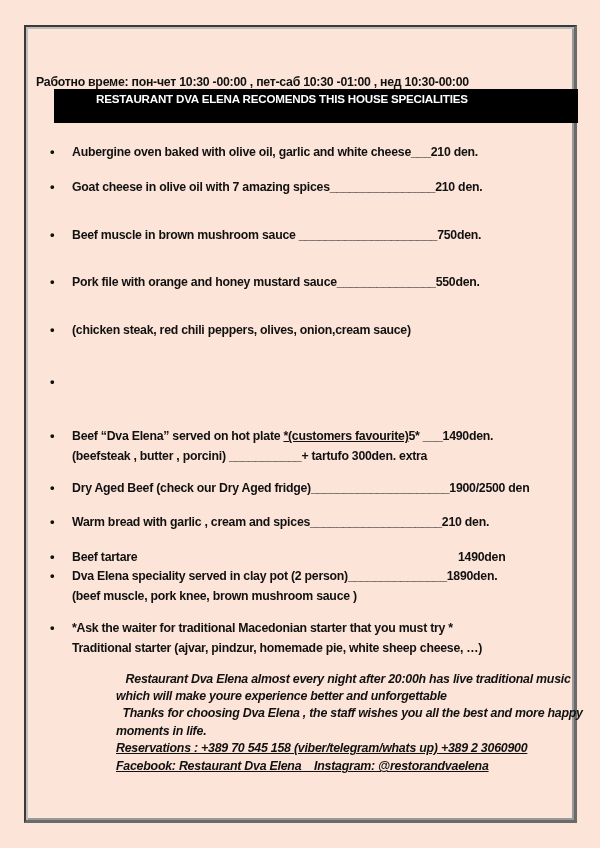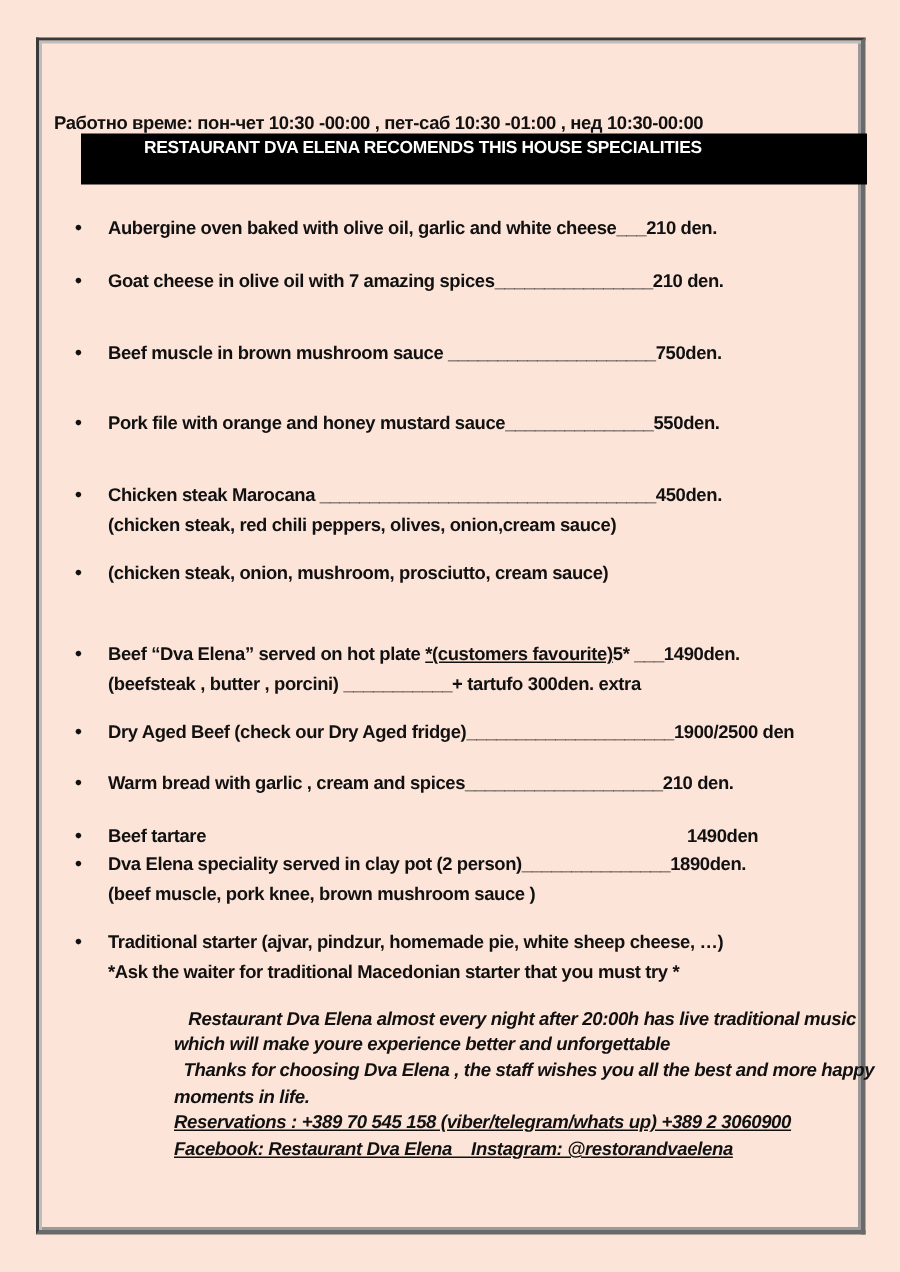--- a/index.html
+++ b/index.html
@@ -103,29 +103,25 @@
 
 <div class="item" style="top:272px;">
   <span class="bullet">•</span>
   <span class="line">
     <span>Pork file with orange and honey mustard sauce_______________</span><span>550den.</span>
   </span>
 </div>
 
 <div class="item" style="top:320px;">
   <span class="bullet">•</span>
-  <span class="line">
-    <span>Chicken steak Marocana __________________________________</span><span>450den.</span>
-  </span>
   <span class="line">(chicken steak, red chili peppers, olives, onion,cream sauce)</span>
 </div>
 
 <div class="item" style="top:372px;">
   <span class="bullet">•</span>
-  <span class="line">(chicken steak, onion, mushroom, prosciutto, cream sauce)</span>
 </div>
 
 <div class="item" style="top:426px;">
   <span class="bullet">•</span>
   <span class="line">
     <span>Beef “Dva Elena” served on hot plate </span><span class="u">*(customers favourite)</span><span>5* ___</span><span>1490den.</span>
   </span>
   <span class="line">(beefsteak , butter , porcini) ___________+ tartufo 300den. extra</span>
 </div>
 
@@ -154,24 +150,24 @@
 <div class="item" style="top:566px;">
   <span class="bullet">•</span>
   <span class="line">
     <span>Dva Elena speciality served in clay pot (2 person)_____________</span><span>__1890den.</span>
   </span>
   <span class="line">(beef muscle, pork knee, brown mushroom sauce )</span>
 </div>
 
 <div class="item" style="top:618px;">
   <span class="bullet">•</span>
+  <span class="line">*Ask the waiter for traditional Macedonian starter that you must try *</span>
   <span class="line">
     <span>Traditional starter (ajvar, pindzur, homemade pie, white sheep cheese, …)</span>
   </span>
-  <span class="line">*Ask the waiter for traditional Macedonian starter that you must try *</span>
 </div>
 
 <div class="note" style="top:671px; white-space:pre;">   Restaurant Dva Elena almost every night after 20:00h has live traditional music</div>
 <div class="note" style="top:688px;">which will make youre experience better and unforgettable</div>
 <div class="note" style="top:705px; white-space:pre;">  Thanks for choosing Dva Elena , the staff wishes you all the best and more happy</div>
 <div class="note" style="top:723px;">moments in life.</div>
 <div class="note u" style="top:740px;">Reservations : +389 70 545 158 (viber/telegram/whats up) +389 2 3060900</div>
 <div class="note u" style="top:758px; white-space:pre;text-decoration:underline;">Facebook: Restaurant Dva Elena    Instagram: @restorandvaelena</div>
 
 </body></html>

